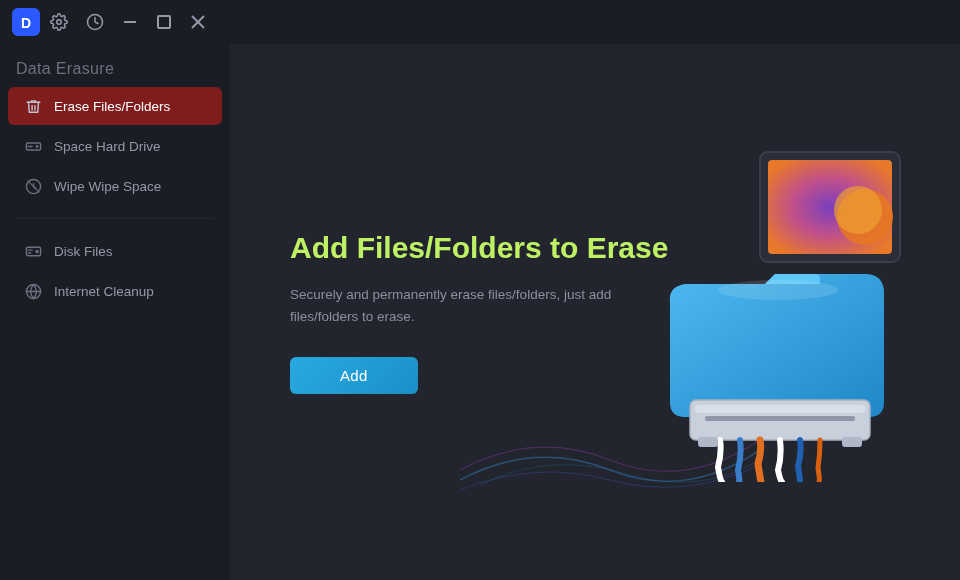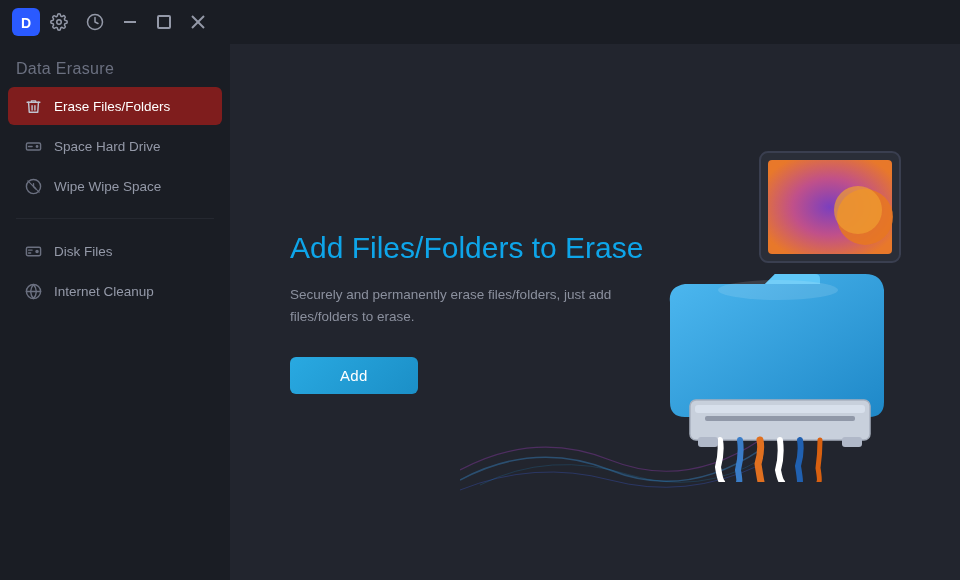--- a/index.html
+++ b/index.html
@@ -117,22 +117,22 @@
     }
 
     .content-text-area {
       max-width: 400px;
       z-index: 2;
       position: relative;
     }
 
     .content-title {
       font-size: 30px;
-      font-weight: 400;
-      color: #0ea5e9;
+      font-weight: 700;
+      color: #bef264;
       line-height: 1.2;
       margin-bottom: 18px;
     }
 
     .content-desc {
       font-size: 13.5px;
       color: #8b909e;
       line-height: 1.6;
       margin-bottom: 30px;
       max-width: 340px;

